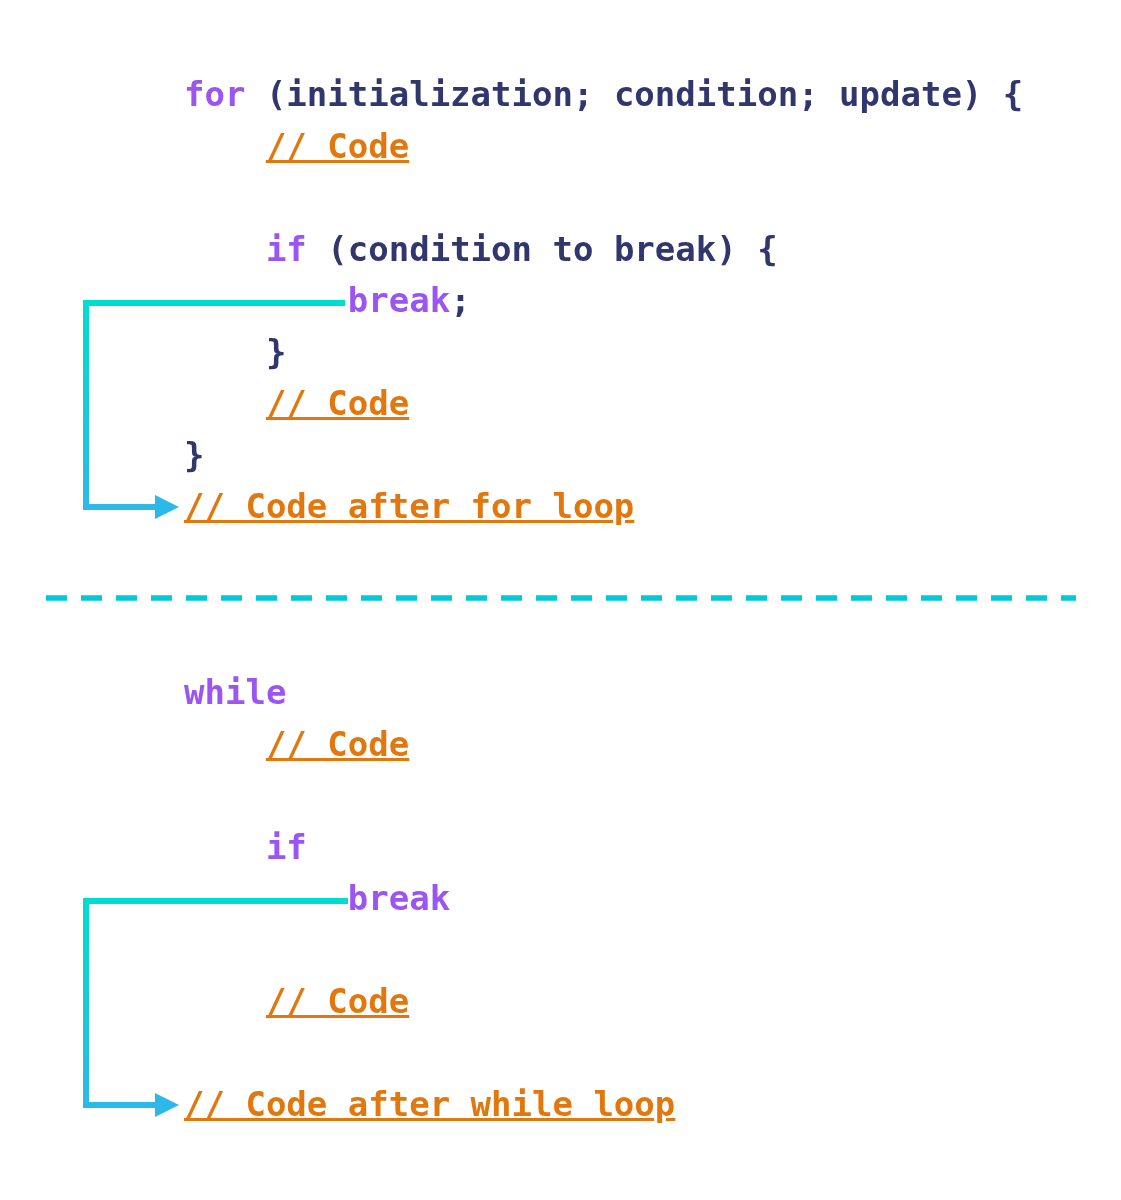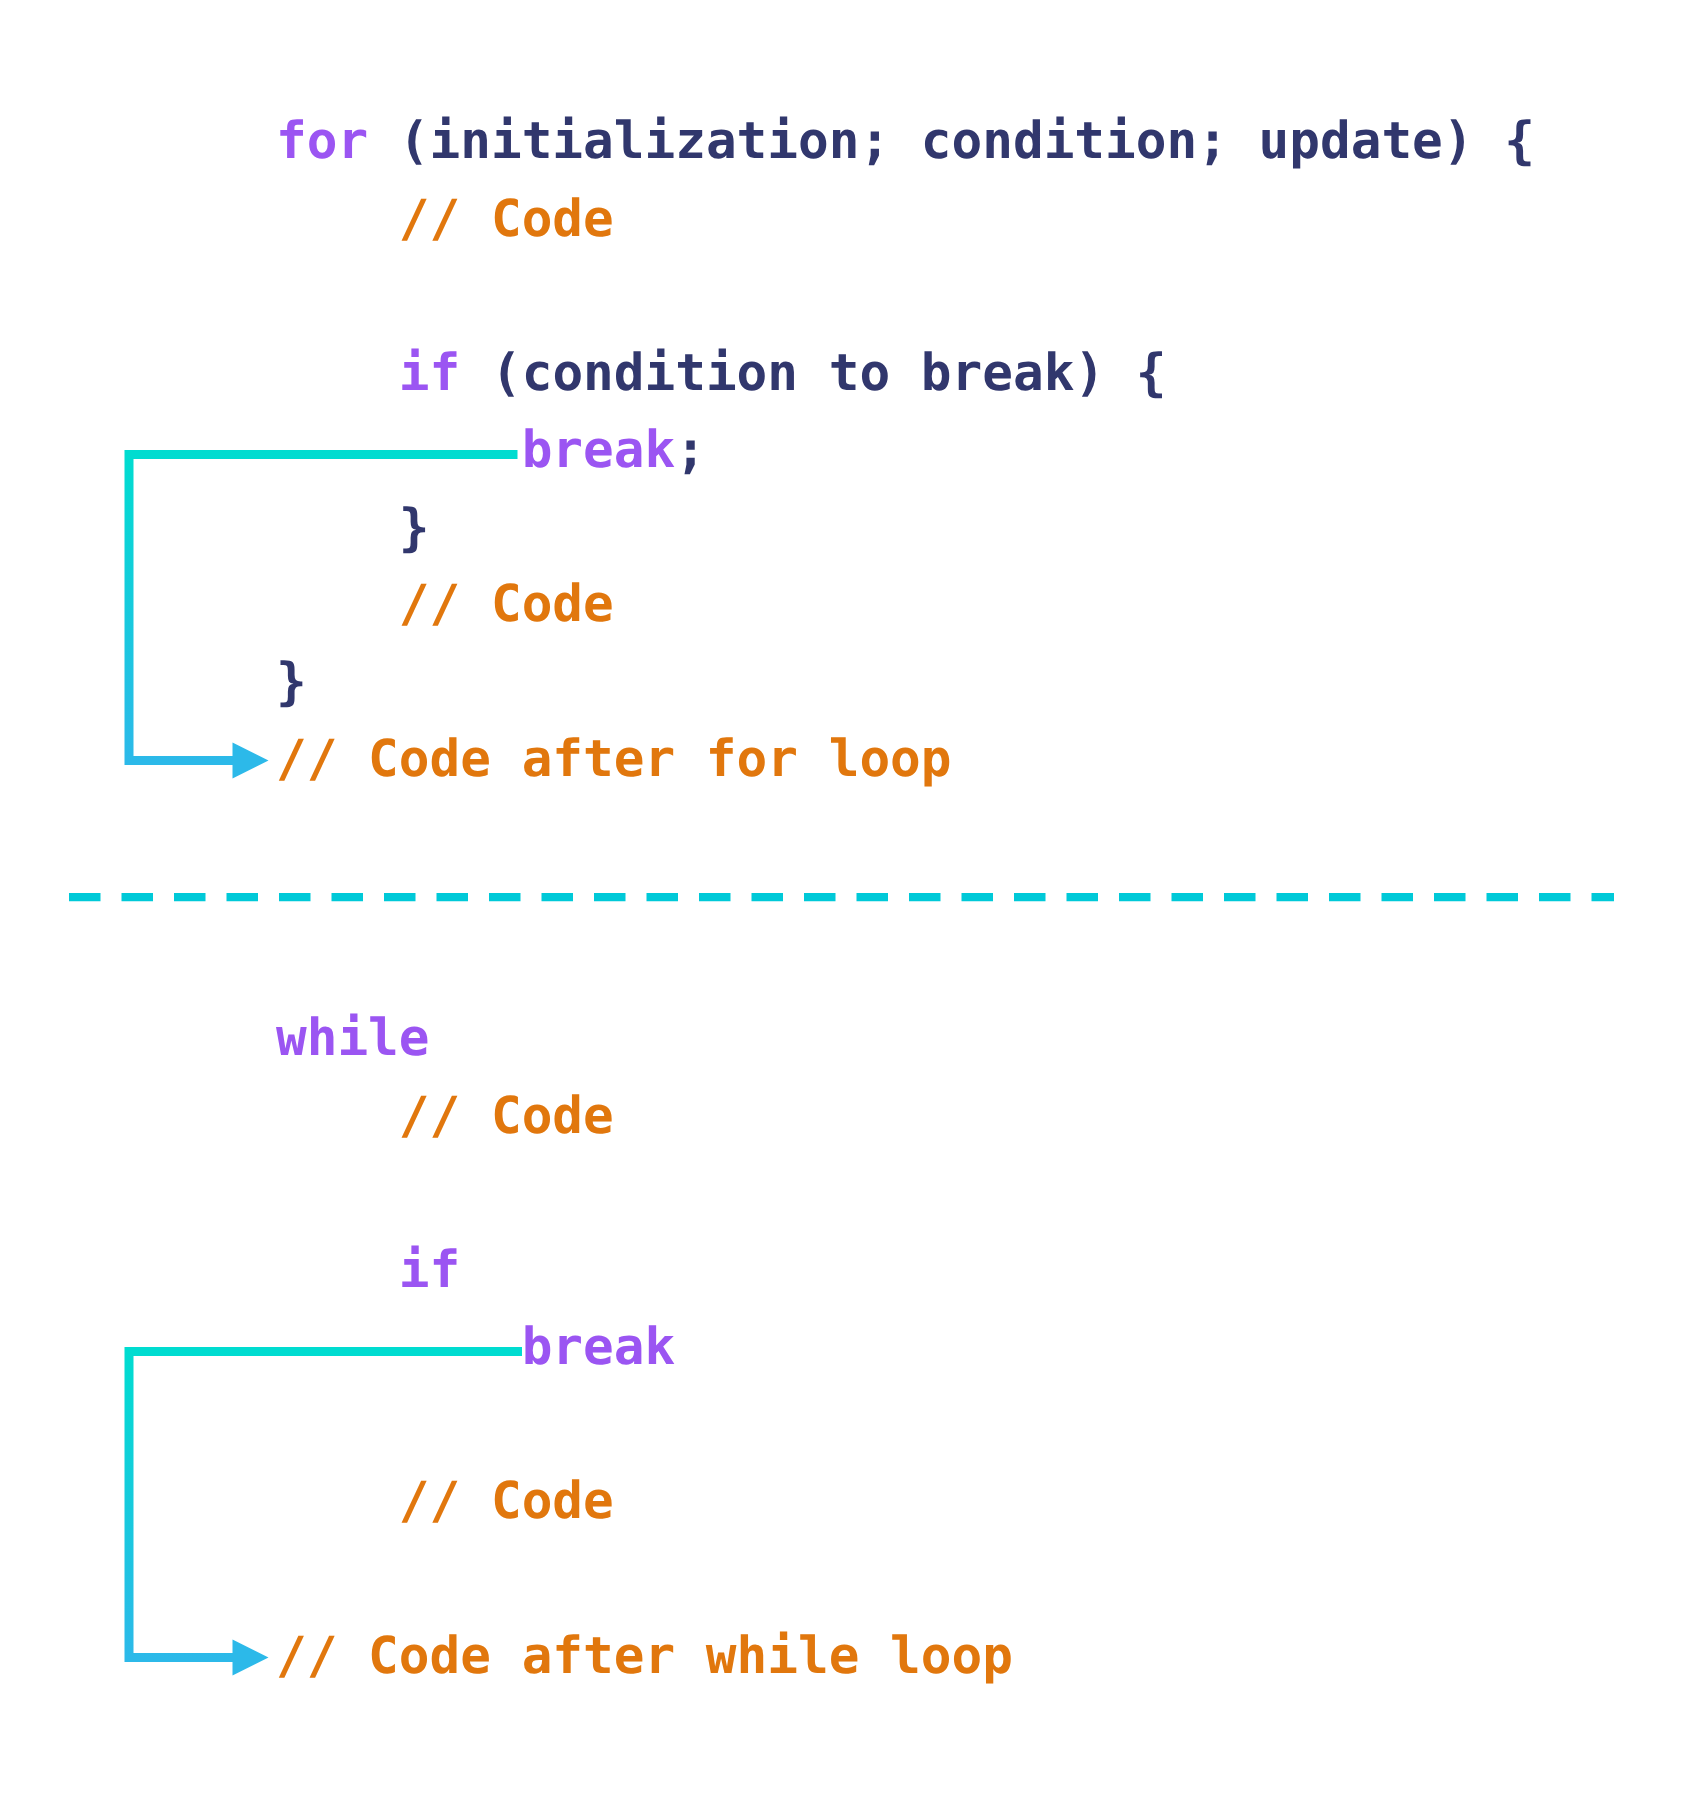--- a/index.html
+++ b/index.html
@@ -24,21 +24,21 @@
   }
   #for-block   { top: 69px;  }
   #while-block { top: 667px; }
   .code-line {
     height: 51.5px;
     white-space: pre;
   }
   .tok-keyword   { color: var(--kw-color);      font-weight: 700; }
   .tok-code-bold { color: var(--plain-color);   font-weight: 700; }
   .tok-plain     { color: var(--plain-color);   font-weight: 700; }
-  .tok-comment   { color: var(--comment-color); font-weight: 700; }
+  .tok-comment   { color: var(--comment-color); font-weight: 700; text-decoration: underline; }
   #arrow-layer {
     position: absolute;
     left: 0; top: 0;
     width: 1121px;
     height: 1200px;
     pointer-events: none;
   }
 </style>
 </head>
 <body>

